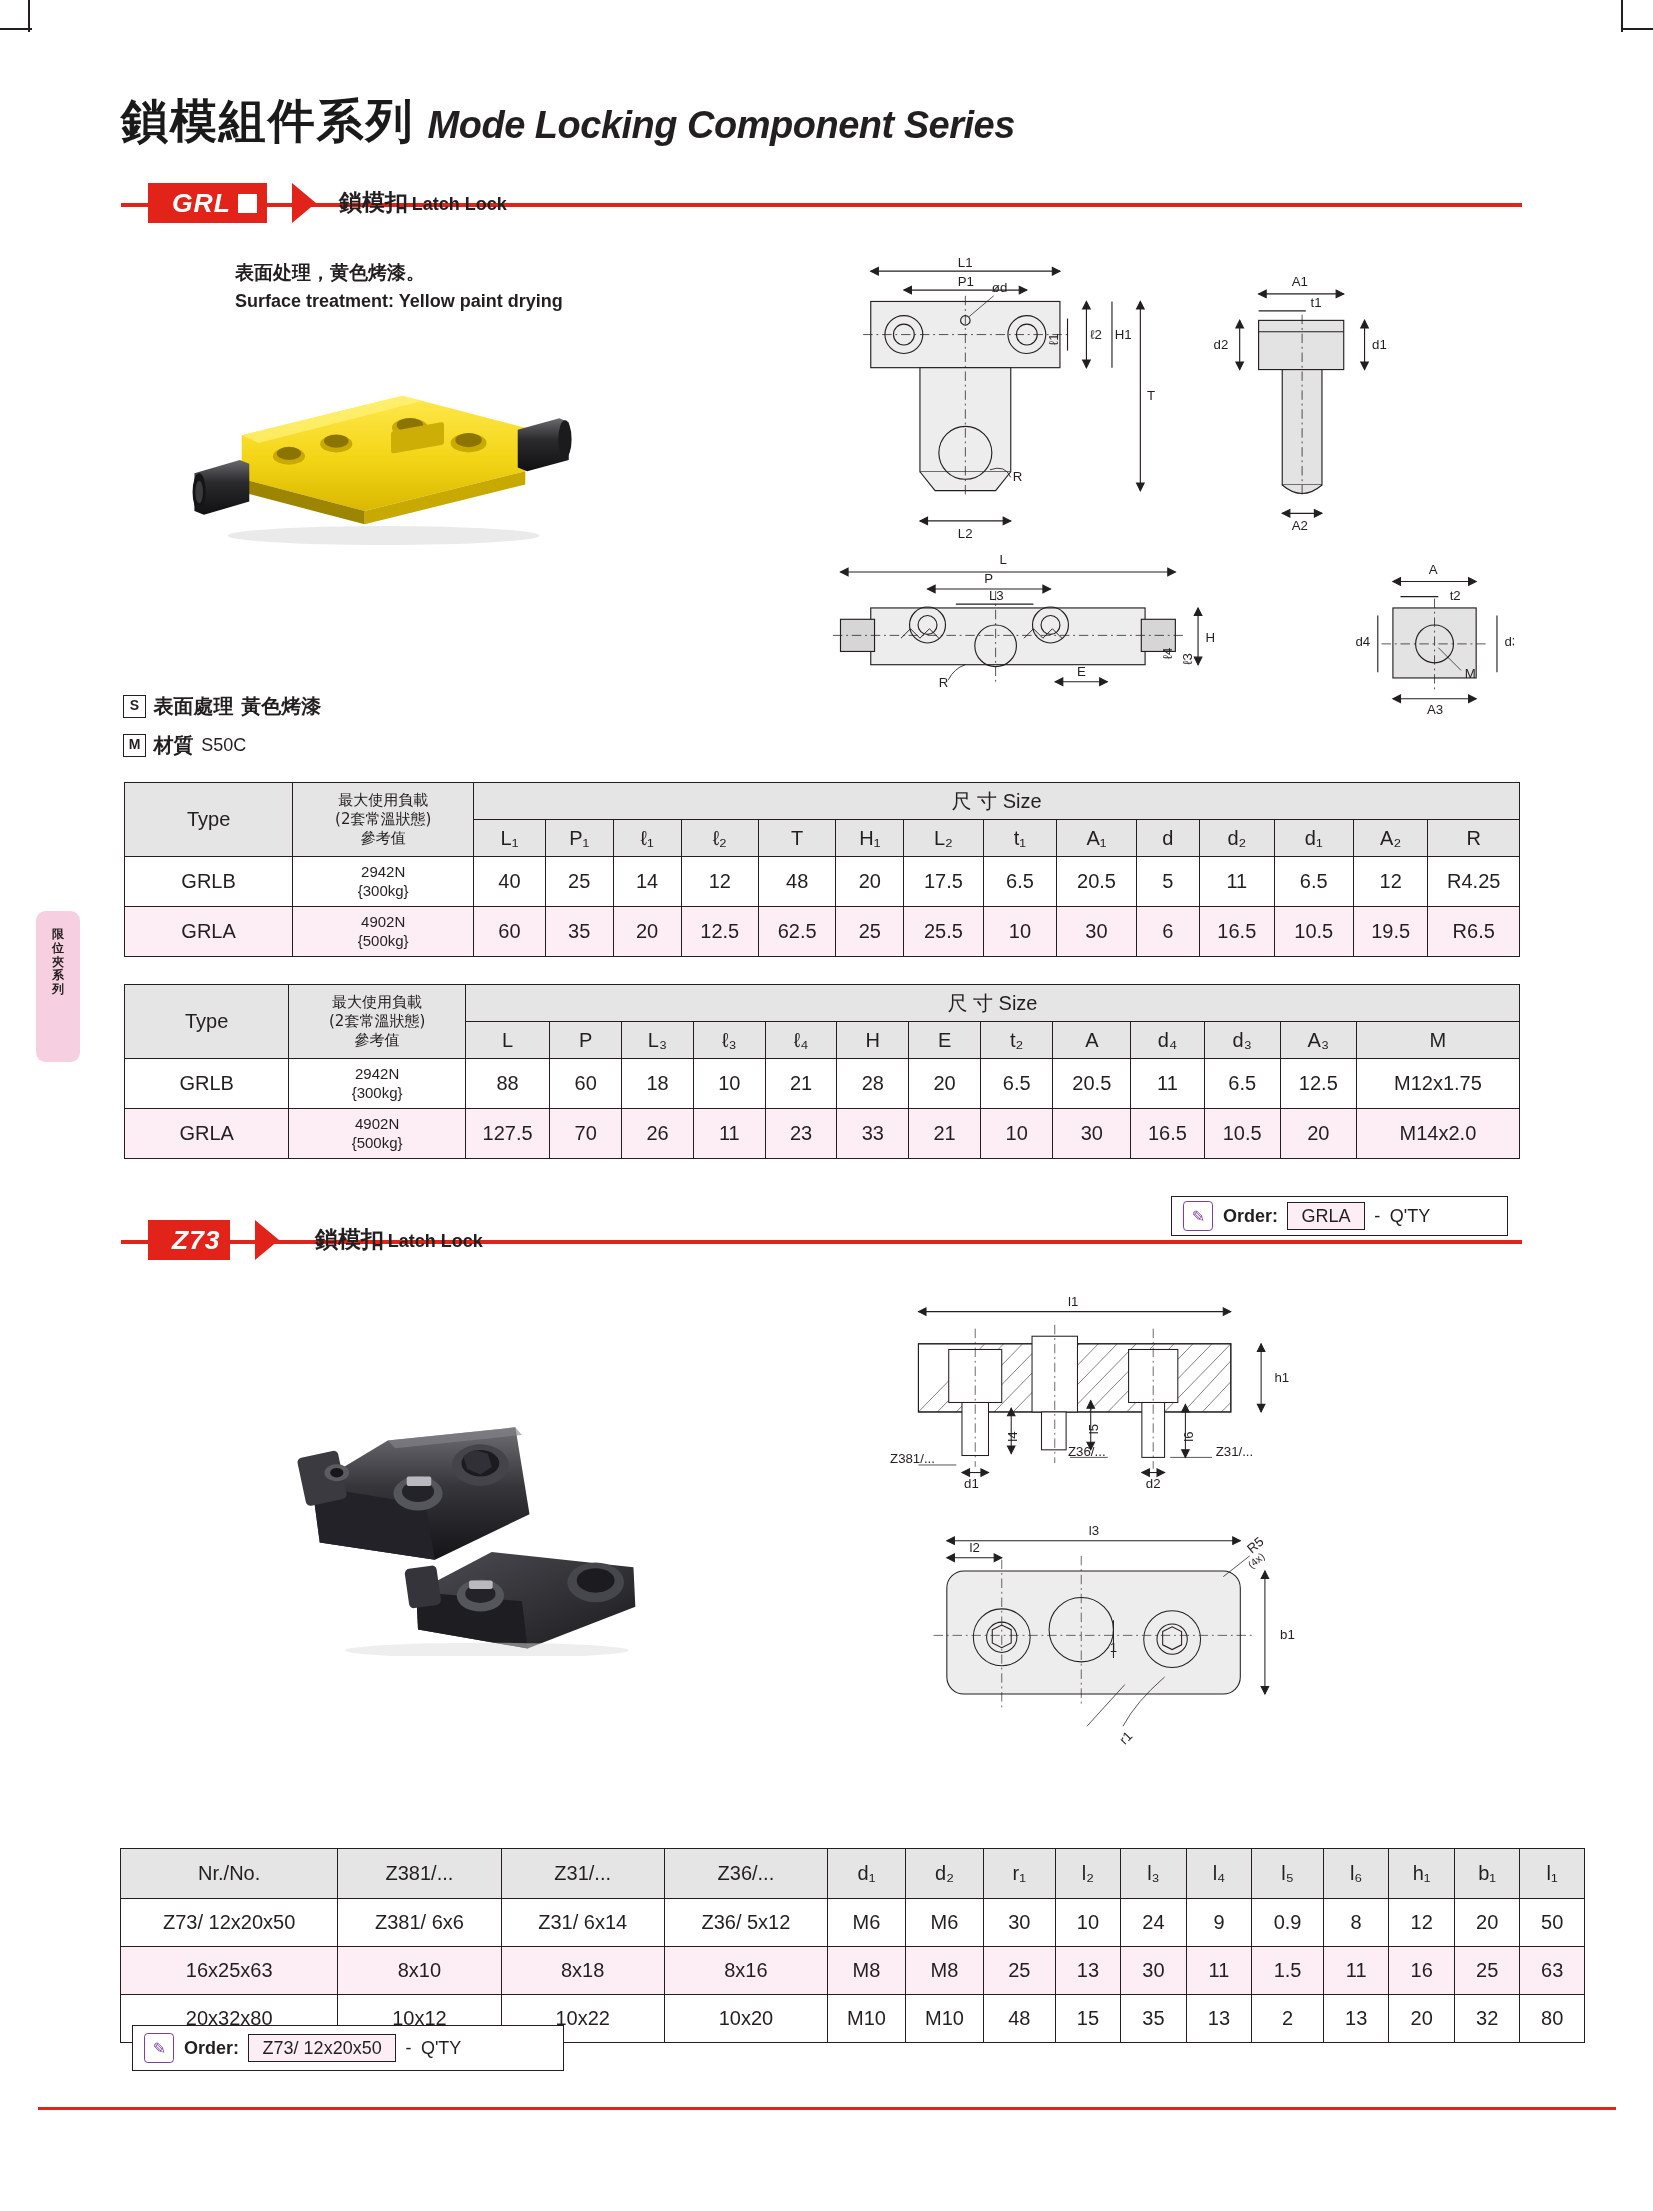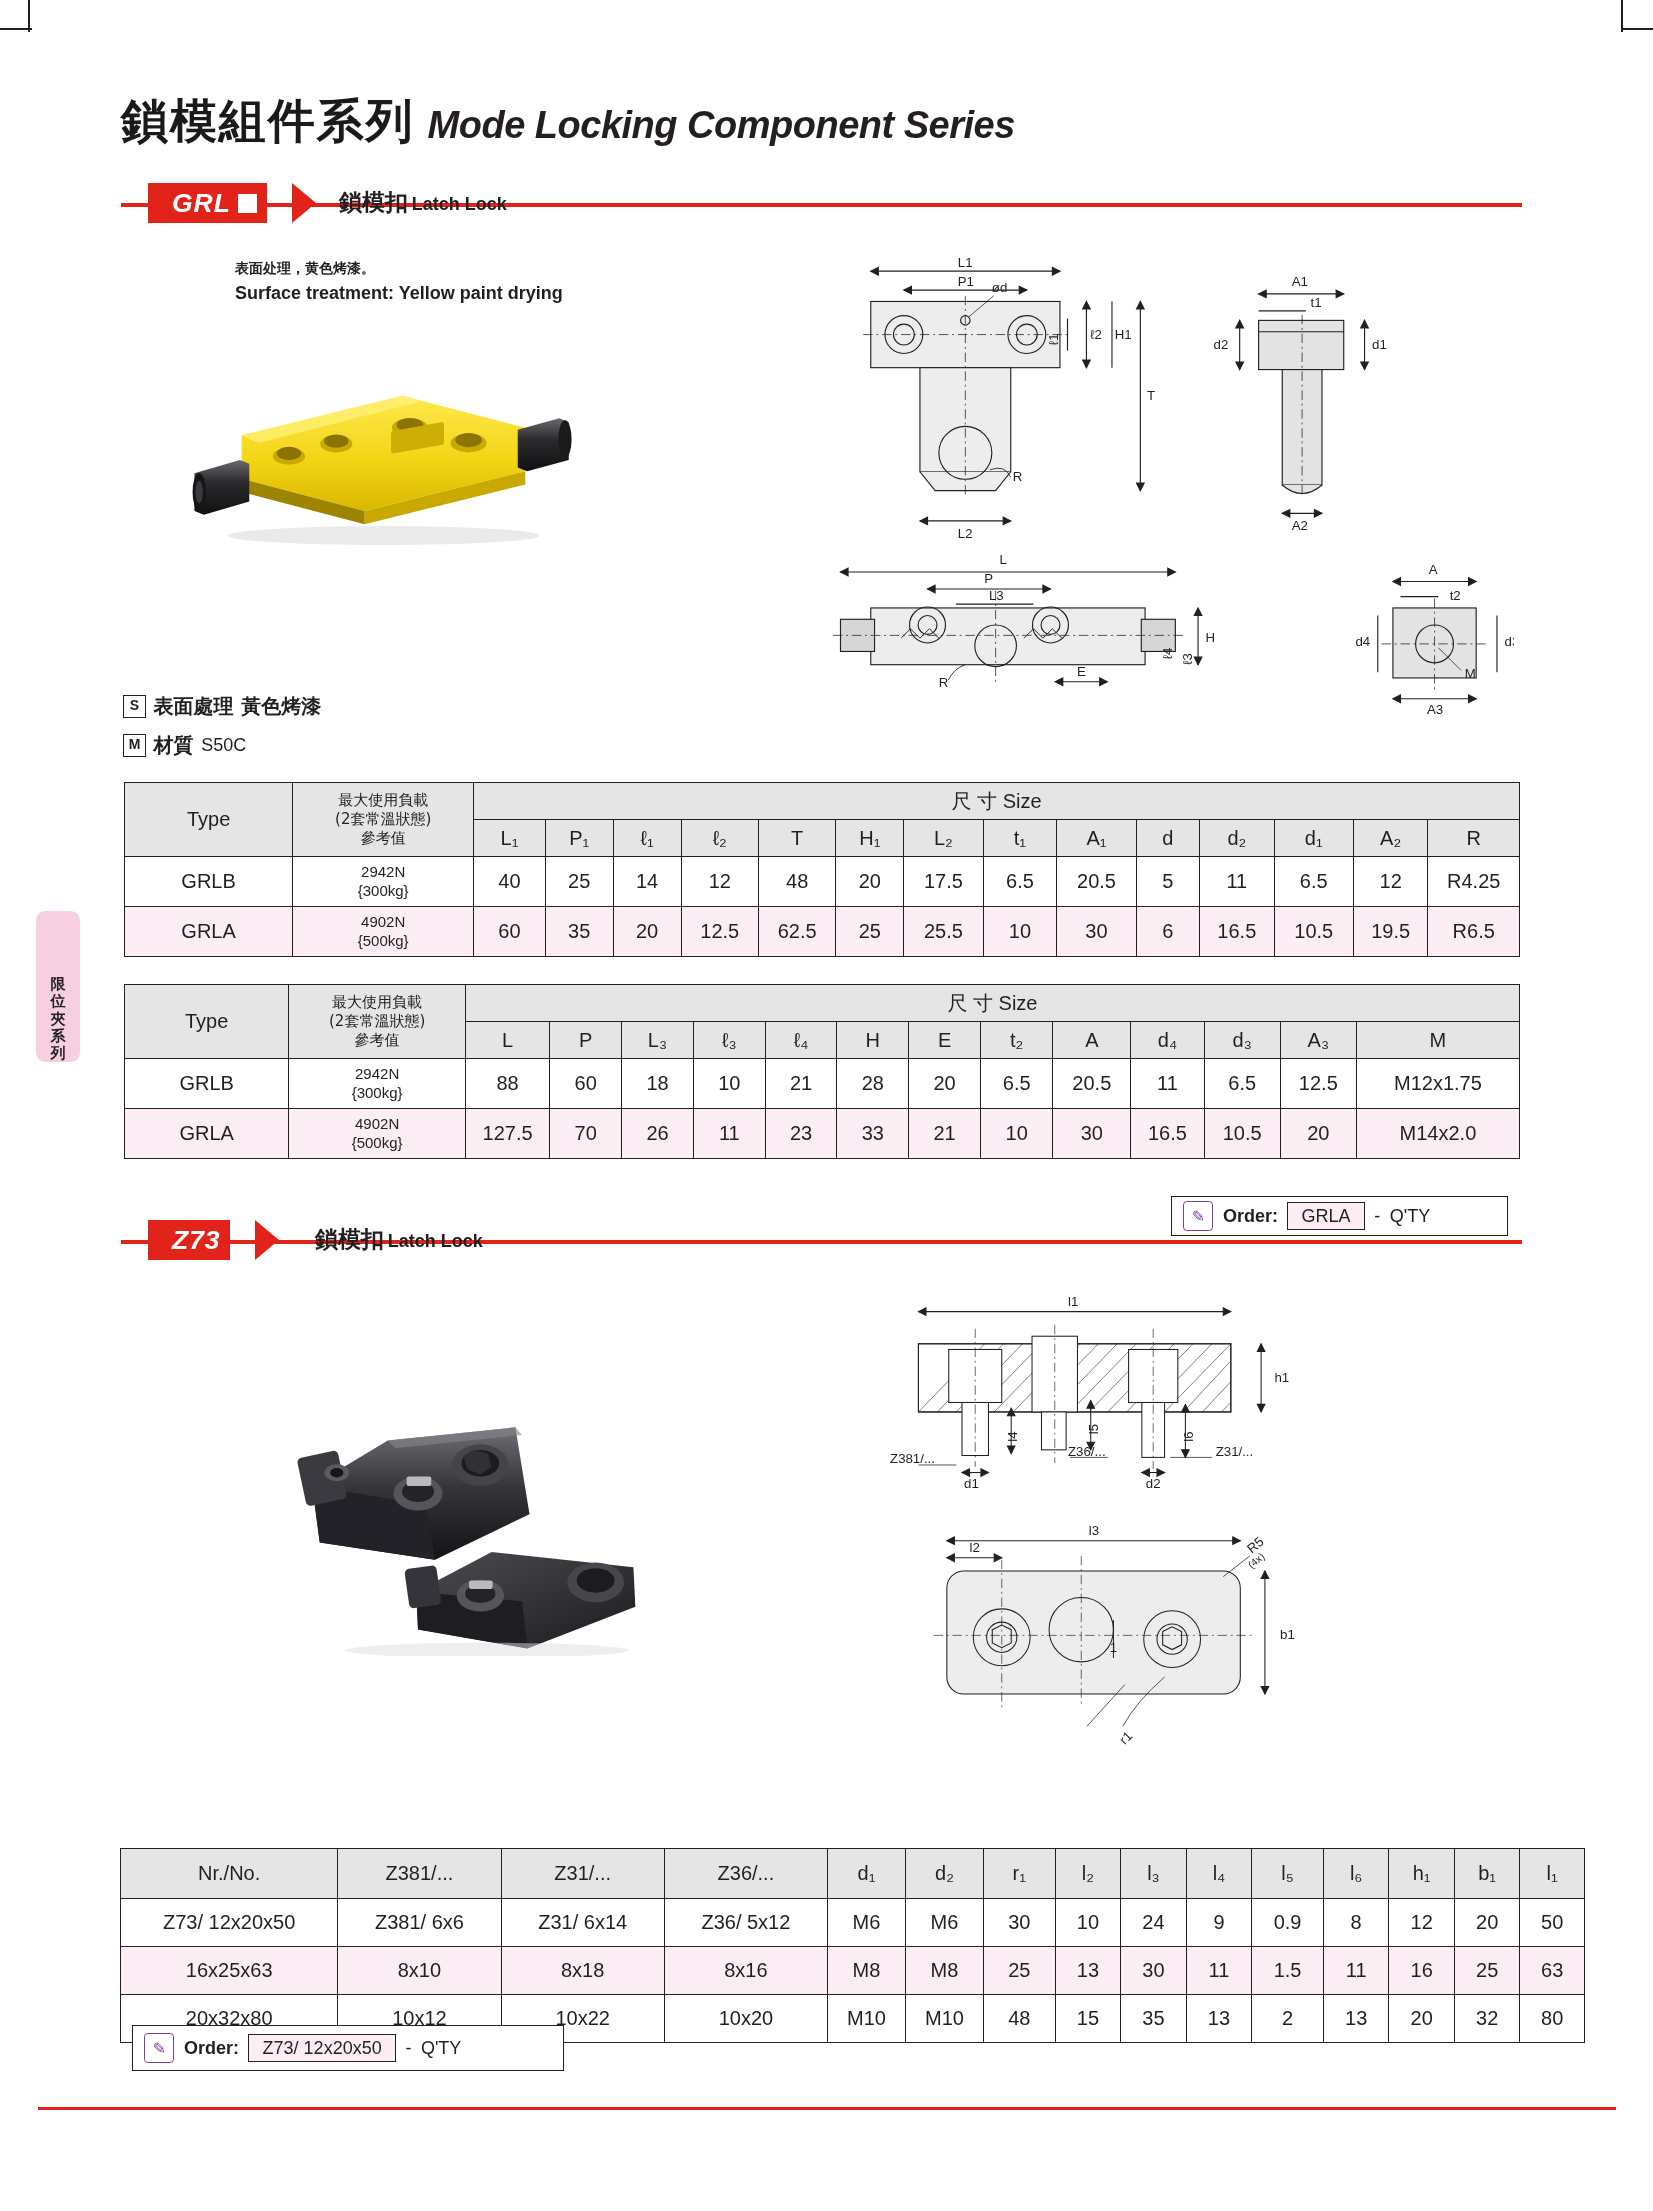--- a/index.html
+++ b/index.html
@@ -21,31 +21,31 @@
   .tag .body{background:#e2231a;height:40px;display:flex;align-items:center;padding:0 9.5px 0 24.6px;}
   .tag .txt{color:#fff;font-size:26.5px;font-weight:bold;font-style:italic;letter-spacing:0.9px;}
   .tag .sq{width:19px;height:19px;background:#fff;margin-left:7.6px;}
   .tag .arrow{width:0;height:0;border-top:20px solid transparent;border-bottom:20px solid transparent;border-left:24.6px solid #e2231a;}
   .tag-label{position:absolute;left:218px;top:-1.9px;font-size:21px;}
   .tag-label .cn{font-family:"DejaVu Sans",sans-serif;font-weight:bold;font-size:23px;}
   .tag-label .en{font-weight:bold;font-size:18px;margin-left:3.8px;}
 
   
   .surf{position:absolute;left:235px;top:257px;font-size:18px;line-height:1.6;}
-  .surf .cn{font-family:"DejaVu Sans",sans-serif;font-weight:bold;font-size:14px;}
+  .surf .cn{font-family:"DejaVu Sans",sans-serif;font-weight:bold;font-size:19px;}
   .surf .en{font-weight:bold;font-size:18px;}
 
   
   .specline{position:absolute;font-size:18px;display:flex;align-items:center;gap:7.6px;}
   .sqlbl{display:inline-block;width:21px;height:21px;border:1.9px solid #231f20;text-align:center;line-height:19px;font-size:14px;font-weight:bold;}
   .specline .cn{font-family:"DejaVu Sans",sans-serif;font-weight:bold;font-size:20px;}
 
   
   .sidetab{position:absolute;left:36px;top:911px;width:44px;height:151px;background:#f6cfe0;border-radius:9.5px;}
-  .sidetab span{position:absolute;left:10.4px;top:17px;width:23px;font-family:"DejaVu Sans",sans-serif;font-size:15px;font-weight:bold;color:#231f20;line-height:1.15;text-align:center;margin-top:48px;}
+  .sidetab span{position:absolute;left:10.4px;top:17px;width:23px;font-family:"DejaVu Sans",sans-serif;font-size:12px;font-weight:bold;color:#231f20;line-height:1.15;text-align:center;}
 
   
   table{border-collapse:collapse;position:absolute;font-size:20px;}
   table td,table th{border:1.4px solid #231f20;text-align:center;vertical-align:middle;padding:0;}
   .hdr{background:#e5e5e5;font-weight:normal;}
   .rowA{background:#ffffff;}
   .rowB{background:#fdeef5;}
   .cjk{font-family:"DejaVu Sans",sans-serif;}
   .small{font-size:15px;line-height:1.25;}
 

